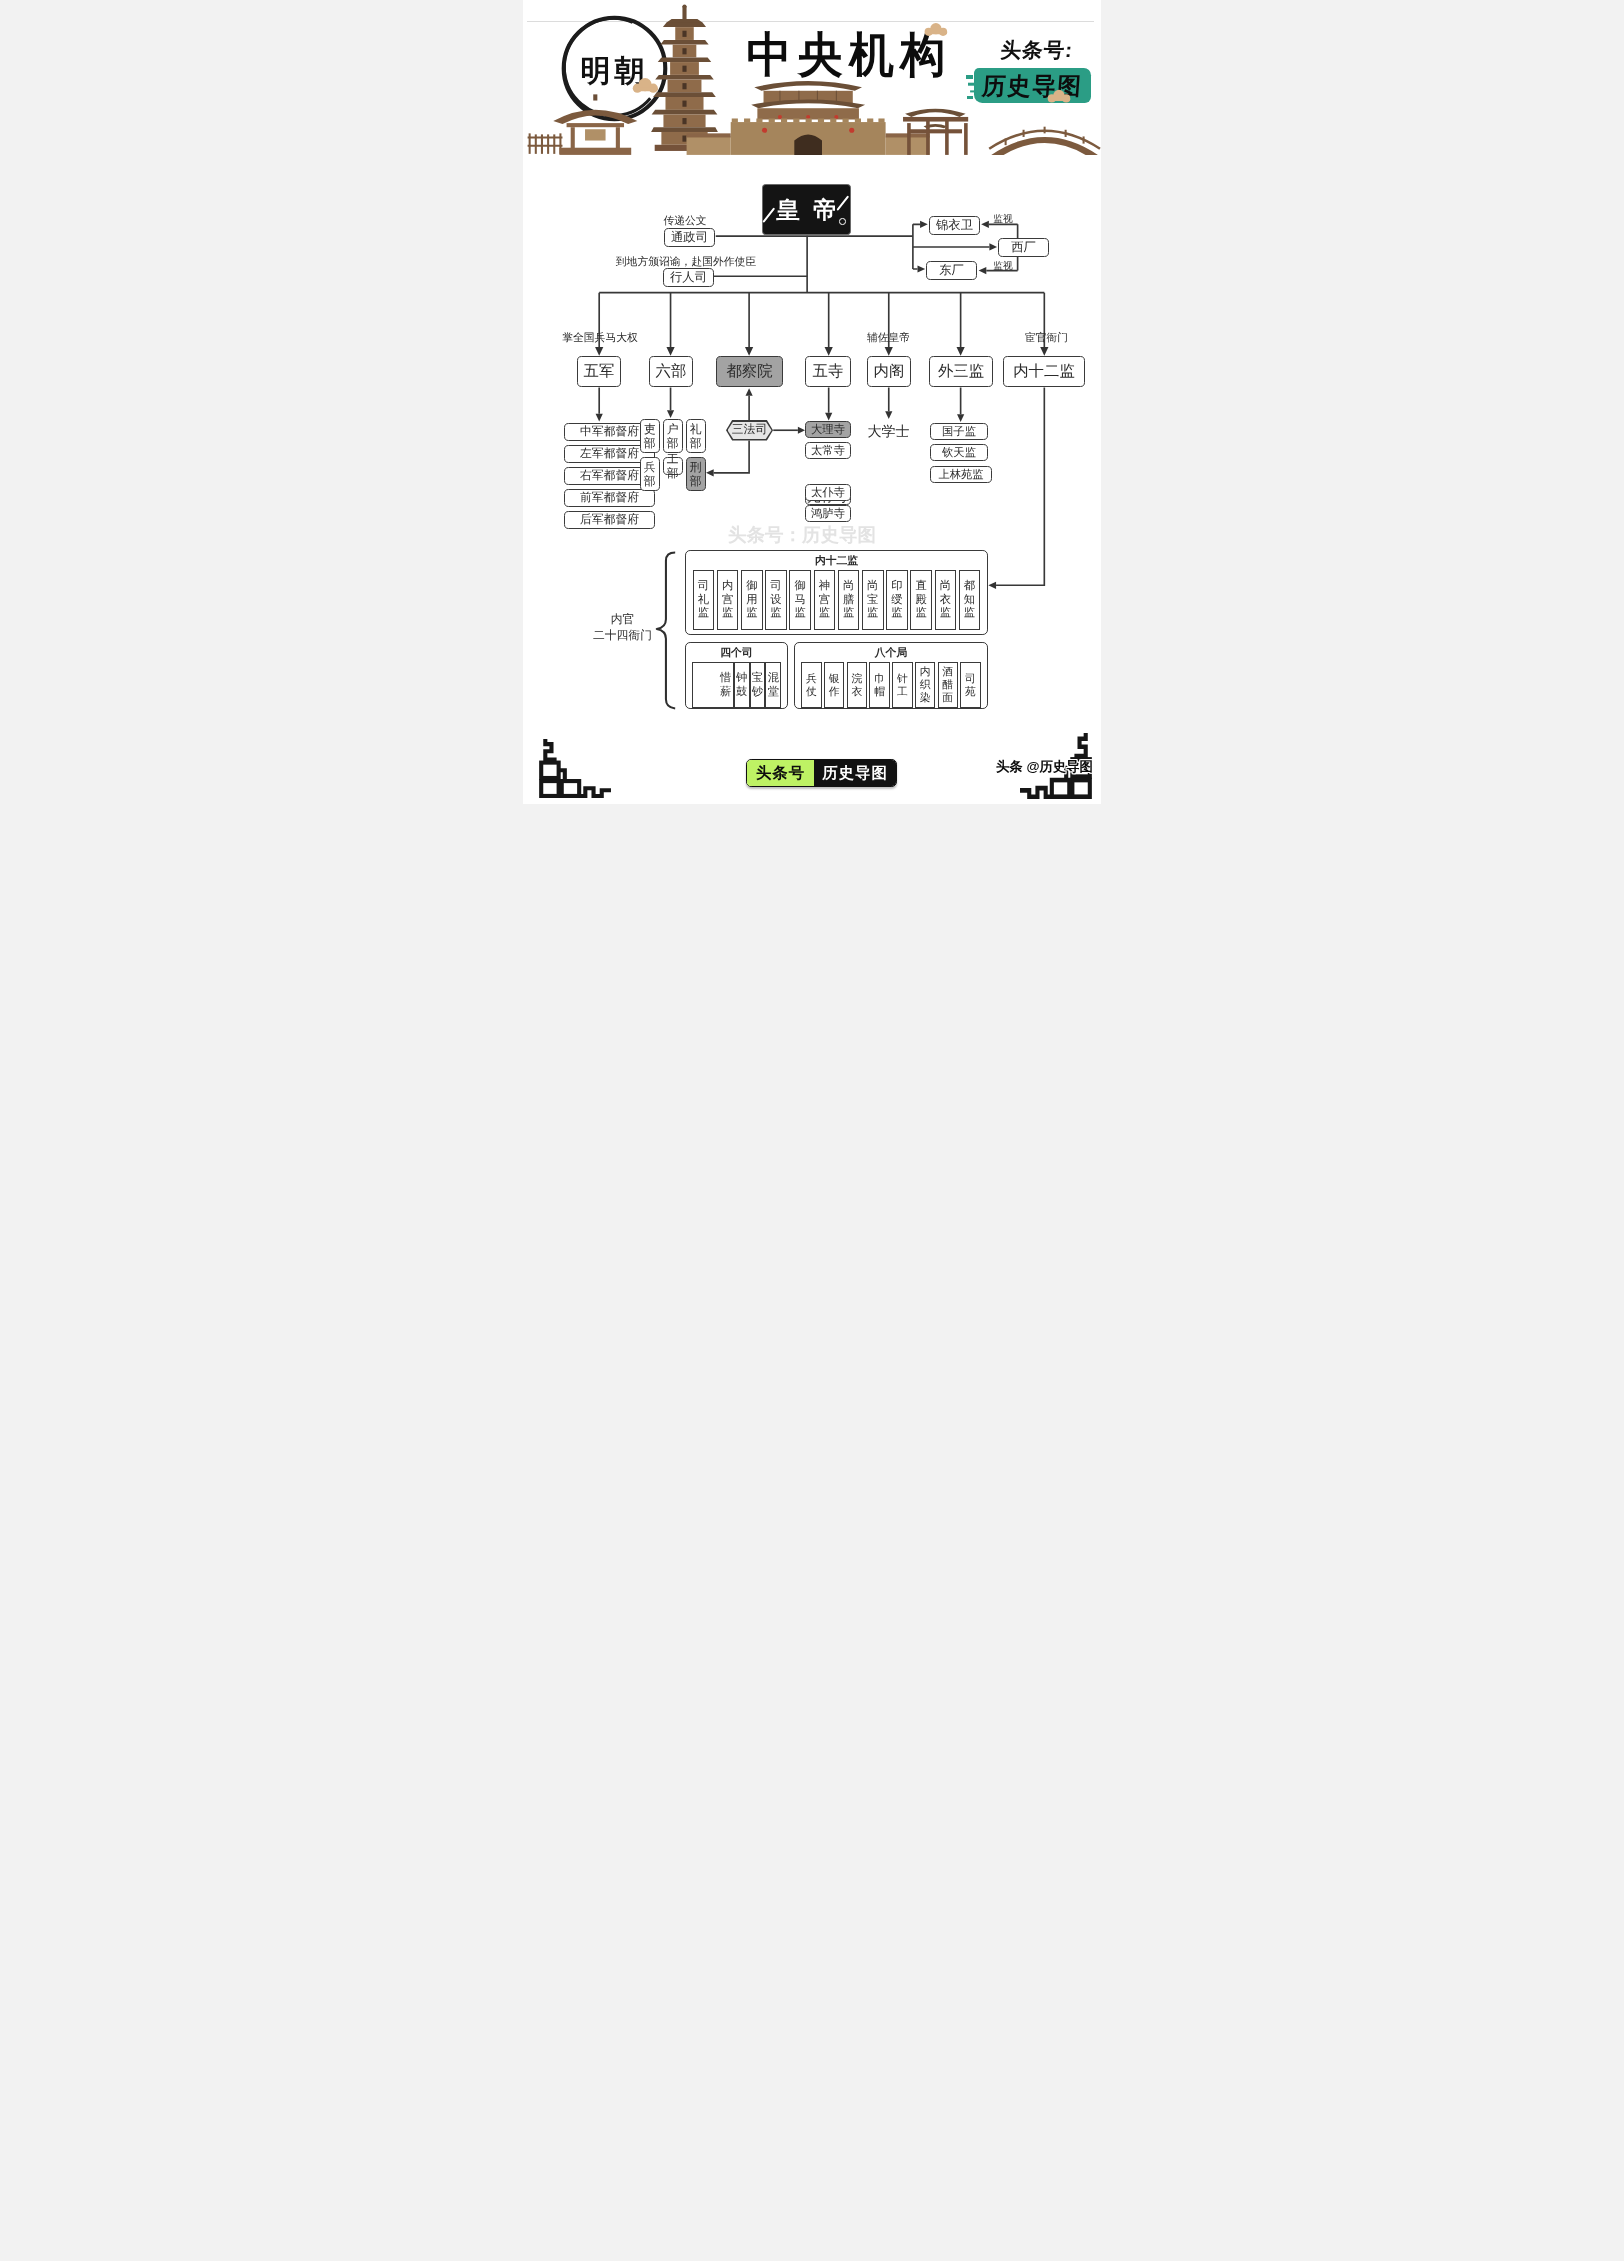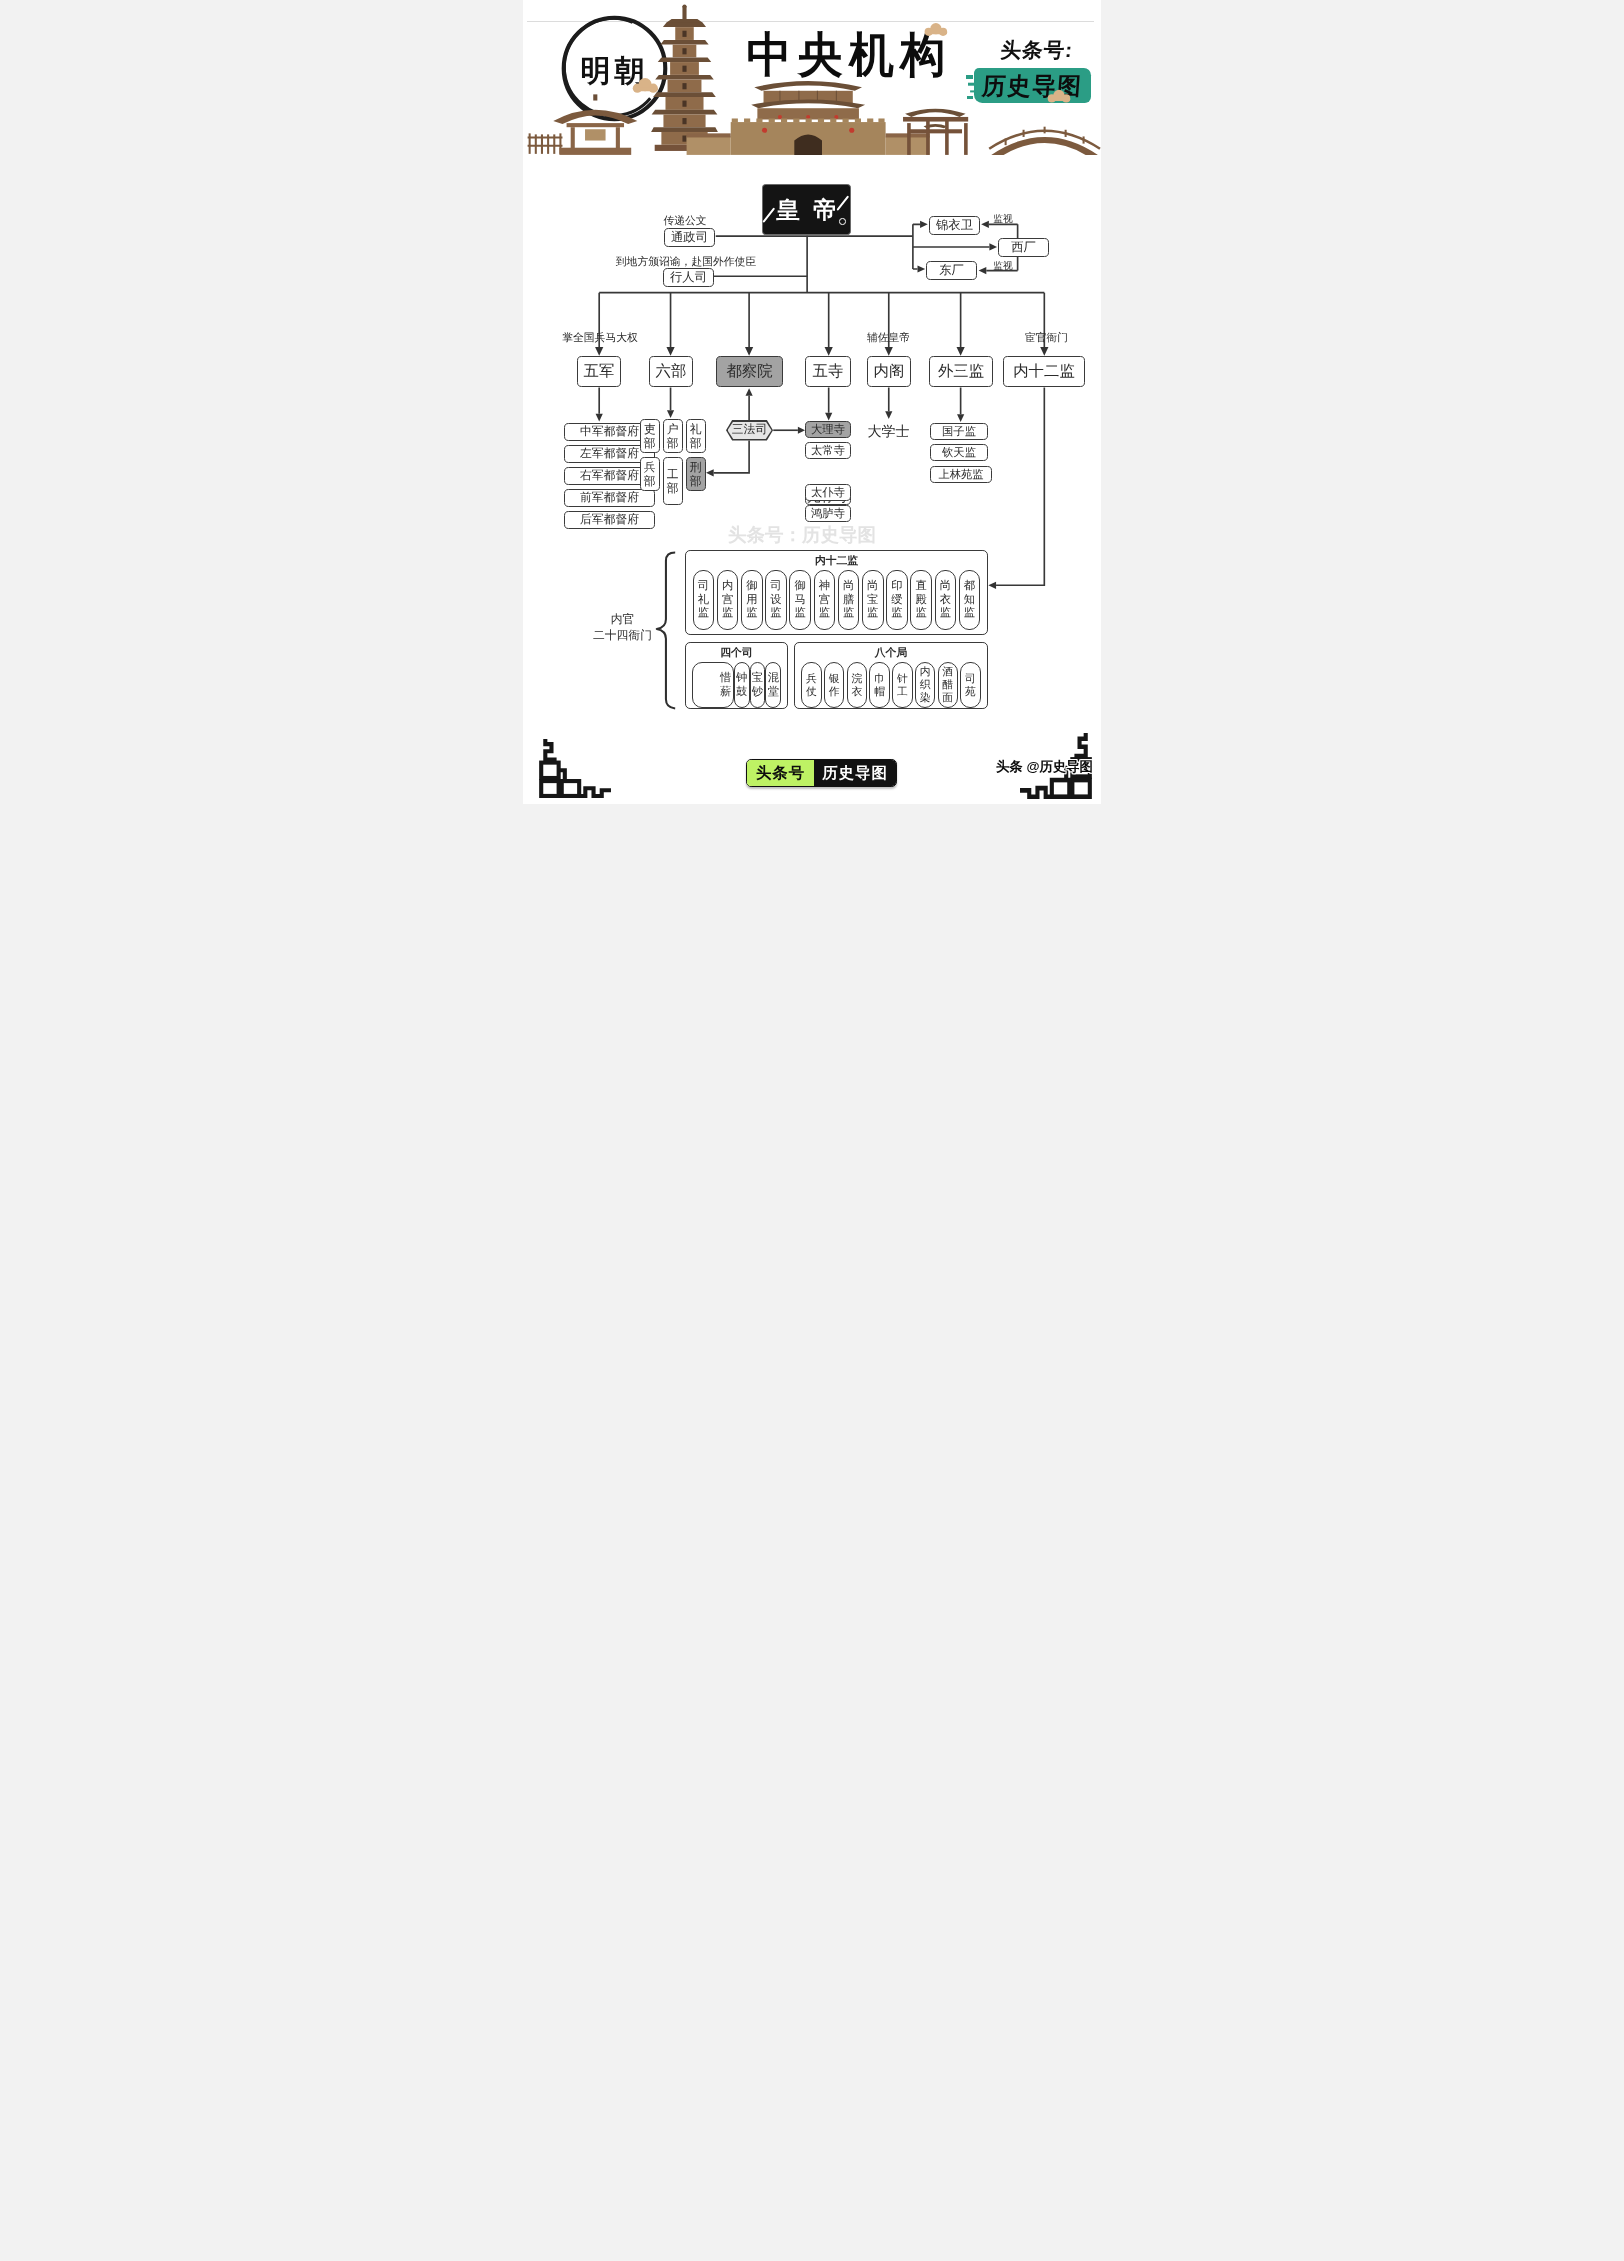--- a/index.html
+++ b/index.html
@@ -29,21 +29,21 @@
   .emp-ring{position:absolute;width:4.6px;height:4.6px;border:1px solid #fff;border-radius:50%;}
   .hex{position:absolute;box-sizing:border-box;}
   .hex-outer{position:absolute;inset:0;background:#3a3a3a;
              clip-path:polygon(13% 0,87% 0,100% 50%,87% 100%,13% 100%,0 50%);}
   .hex-inner{position:absolute;inset:1.5px;background:#e6e6e6;
              clip-path:polygon(13% 0,87% 0,100% 50%,87% 100%,13% 100%,0 50%);}
   .hex-label{position:absolute;inset:0;display:flex;align-items:center;justify-content:center;font-size:11.8px;}
   .wrap{border:1.5px solid #3a3a3a;border-radius:5.1px;background:#fff;}
   .wrap-title{text-align:center;font-size:10.8px;font-weight:600;margin-top:2.6px;}
   .wrap-row{display:flex;justify-content:space-between;padding:2.1px 6.7px 0;}
-  .witem{border:1.3px solid #3a3a3a;border-radius:10px;background:#fff;display:flex;align-items:center;
+  .witem{border:1.3px solid #3a3a3a;border-radius:0;background:#fff;display:flex;align-items:center;
          justify-content:center;text-align:center;word-break:break-all;line-height:1.2;}
   .bracket-label{text-align:center;line-height:1.35;font-size:11.8px;}
   .wm-center{color:#e3e3e3;font-weight:700;font-size:18.5px;white-space:nowrap;}
   .footer-badge{display:flex;border:1.5px solid #111;border-radius:5.1px;overflow:hidden;
                 box-shadow:0 1.5px 2.1px rgba(0,0,0,.25);}
   .fb-left{width:67px;height:26px;background:#bef264;color:#0d0d0d;display:flex;align-items:center;
            justify-content:center;font-size:15.4px;font-weight:900;letter-spacing:1px;}
   .fb-right{width:82px;height:26px;background:#111;color:#fff;display:flex;align-items:center;
             justify-content:center;font-size:15.4px;font-weight:900;letter-spacing:1px;}
   .wm-br{font-size:13.4px;font-weight:900;color:#0b0b0b;text-align:right;white-space:nowrap;
@@ -277,21 +277,21 @@
   <div class="abs box" style="left:41px;top:423px;width:91px;height:17.5px;font-size:11.8px;">中军都督府</div>
   <div class="abs box" style="left:41px;top:445px;width:91px;height:17.5px;font-size:11.8px;">左军都督府</div>
   <div class="abs box" style="left:41px;top:467px;width:91px;height:17.5px;font-size:11.8px;">右军都督府</div>
   <div class="abs box" style="left:41px;top:489px;width:91px;height:17.5px;font-size:11.8px;">前军都督府</div>
   <div class="abs box" style="left:41px;top:511px;width:91px;height:17.5px;font-size:11.8px;">后军都督府</div>
 
   <div class="abs box vbox" style="left:117px;top:419px;width:19.5px;height:34px;font-size:11.8px;">吏部</div>
   <div class="abs box vbox" style="left:140px;top:419px;width:19.5px;height:34px;font-size:11.8px;">户部</div>
   <div class="abs box vbox" style="left:163px;top:419px;width:19.5px;height:34px;font-size:11.8px;">礼部</div>
   <div class="abs box vbox" style="left:117px;top:457px;width:19.5px;height:34px;font-size:11.8px;">兵部</div>
-  <div class="abs box vbox" style="left:140px;top:457px;width:19.5px;height:48px;font-size:11.8px;">工部</div>
+  <div class="abs box vbox" style="left:140px;top:457px;width:19.5px;height:18px;font-size:11.8px;">工部</div>
   <div class="abs box vbox shaded" style="left:163px;top:457px;width:19.5px;height:34px;font-size:11.8px;">刑部</div>
 
   <div class="hex" style="left:203px;top:420px;width:47px;height:20.5px;">
     <div class="hex-outer"></div>
     <div class="hex-inner"></div>
     <div class="hex-label">三法司</div>
   </div>
 
   <div class="abs box shaded" style="left:282px;top:421px;width:46px;height:17px;font-size:11.3px;">大理寺</div>
   <div class="abs box" style="left:282px;top:442px;width:46px;height:17px;font-size:11.3px;">太常寺</div>

